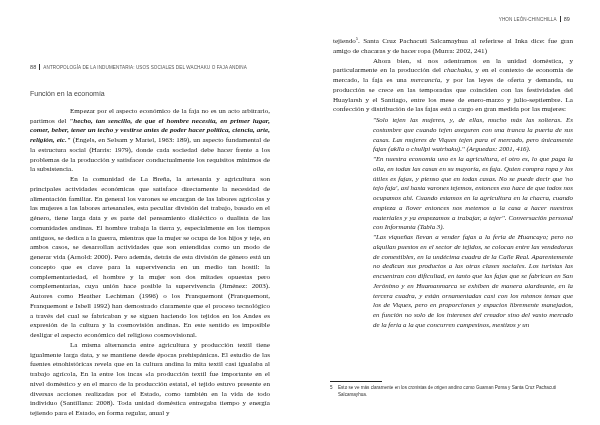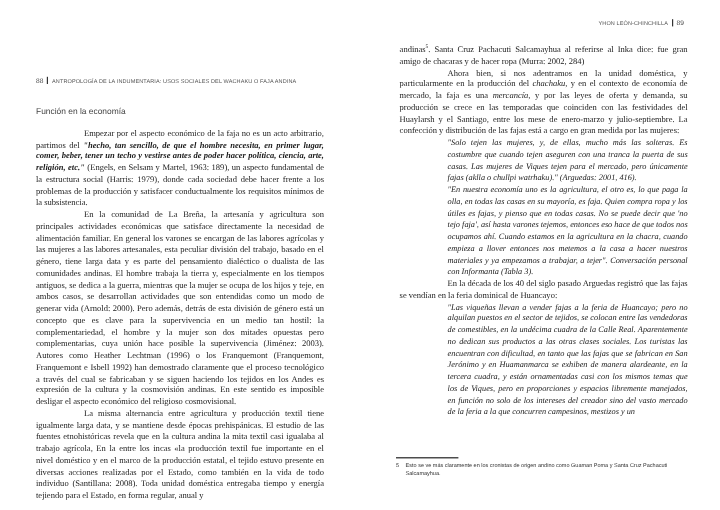--- a/index.html
+++ b/index.html
@@ -44,25 +44,24 @@
     <p class="indent">En la comunidad de La Breña, la artesanía y agricultura son principales actividades económicas que satisface directamente la necesidad de alimentación familiar. En general los varones se encargan de las labores agrícolas y las mujeres a las labores artesanales, esta peculiar división del trabajo, basado en el género, tiene larga data y es parte del pensamiento dialéctico o dualista de las comunidades andinas. El hombre trabaja la tierra y, especialmente en los tiempos antiguos, se dedica a la guerra, mientras que la mujer se ocupa de los hijos y teje, en ambos casos, se desarrollan actividades que son entendidas como un modo de generar vida (Arnold: 2000). Pero además, detrás de esta división de género está un concepto que es clave para la supervivencia en un medio tan hostil: la complementariedad, el hombre y la mujer son dos mitades opuestas pero complementarias, cuya unión hace posible la supervivencia (Jiménez: 2003). Autores como Heather Lechtman (1996) o los Franquemont (Franquemont, Franquemont e Isbell 1992) han demostrado claramente que el proceso tecnológico a través del cual se fabricaban y se siguen haciendo los tejidos en los Andes es expresión de la cultura y la cosmovisión andinas. En este sentido es imposible desligar el aspecto económico del religioso cosmovisional.</p>
     <p class="indent">La misma alternancia entre agricultura y producción textil tiene igualmente larga data, y se mantiene desde épocas prehispánicas. El estudio de las fuentes etnohistóricas revela que en la cultura andina la mita textil casi igualaba al trabajo agrícola, En la entre los incas «la producción textil fue importante en el nivel doméstico y en el marco de la producción estatal, el tejido estuvo presente en diversas acciones realizadas por el Estado, como también en la vida de todo individuo (Santillana: 2008). Toda unidad doméstica entregaba tiempo y energía tejiendo para el Estado, en forma regular, anual y</p>
   </div>
 </div>
 
 <div class="page right">
   <div class="running-head">
     <span>Yhon León-Chinchilla</span><span class="bar"></span><span class="pn">89</span>
   </div>
   <div class="content">
-    <p><span>andinas</span><sup>5</sup><span>. Santa Cruz Pachacuti Salcamayhua al referirse al Inka dice: fue gran amigo de chacaras y de hacer ropa (Murra: 2002, 284)</span></p>
+    <p><span>tejiendo</span><sup>5</sup><span>. Santa Cruz Pachacuti Salcamayhua al referirse al Inka dice: fue gran amigo de chacaras y de hacer ropa (Murra: 2002, 241)</span></p>
     <p class="indent"><span>Ahora bien, si nos adentramos en la unidad doméstica, y particularmente en la producción del </span><em>chachaku</em><span>, y en el contexto de economía de mercado, la faja es una </span><em>mercancía</em><span>, y por las leyes de oferta y demanda, su producción se crece en las temporadas que coinciden con las festividades del Huaylarsh y el Santiago, entre los mese de enero-marzo y julio-septiembre. La confección y distribución de las fajas está a cargo en gran medida por las mujeres:</span></p>
     <p class="quote">"Solo tejen las mujeres, y, de ellas, mucho más las solteras. Es costumbre que cuando tejen aseguren con una tranca la puerta de sus casas. Las mujeres de Viques tejen para el mercado, pero únicamente fajas (aklla o chullpi watrhaku)." (Arguedas: 2001, 416).</p>
     <p class="quote">"En nuestra economía uno es la agricultura, el otro es, lo que paga la olla, en todas las casas en su mayoría, es faja. Quien compra ropa y los útiles es fajas, y pienso que en todas casas. No se puede decir que 'no tejo faja', así hasta varones tejemos, entonces eso hace de que todos nos ocupamos ahí. Cuando estamos en la agricultura en la chacra, cuando empieza a llover entonces nos metemos a la casa a hacer nuestros materiales y ya empezamos a trabajar, a tejer". Conversación personal con Informanta (Tabla 3).</p>
-    <p class="indent">En la década de los 40 del siglo pasado Arguedas registró que las fajas se vendían en la feria dominical de Huancayo:</p>
     <p class="quote">"Las viqueñas llevan a vender fajas a la feria de Huancayo; pero no alquilan puestos en el sector de tejidos, se colocan entre las vendedoras de comestibles, en la undécima cuadra de la Calle Real. Aparentemente no dedican sus productos a las otras clases sociales. Los turistas las encuentran con dificultad, en tanto que las fajas que se fabrican en San Jerónimo y en Huamanmarca se exhiben de manera alardeante, en la tercera cuadra, y están ornamentadas casi con los mismos temas que los de Viques, pero en proporciones y espacios libremente manejados, en función no solo de los intereses del creador sino del vasto mercado de la feria a la que concurren campesinos, mestizos y un</p>
   </div>
   <div class="footnote-rule"></div>
   <div class="footnote">
     <span class="fn-num">5</span>
     <span>Esto se ve más claramente en los cronistas de origen andino como Guaman Poma y Santa Cruz Pachacuti Salcamayhua.</span>
   </div>
 </div>
 
 </body></html>

